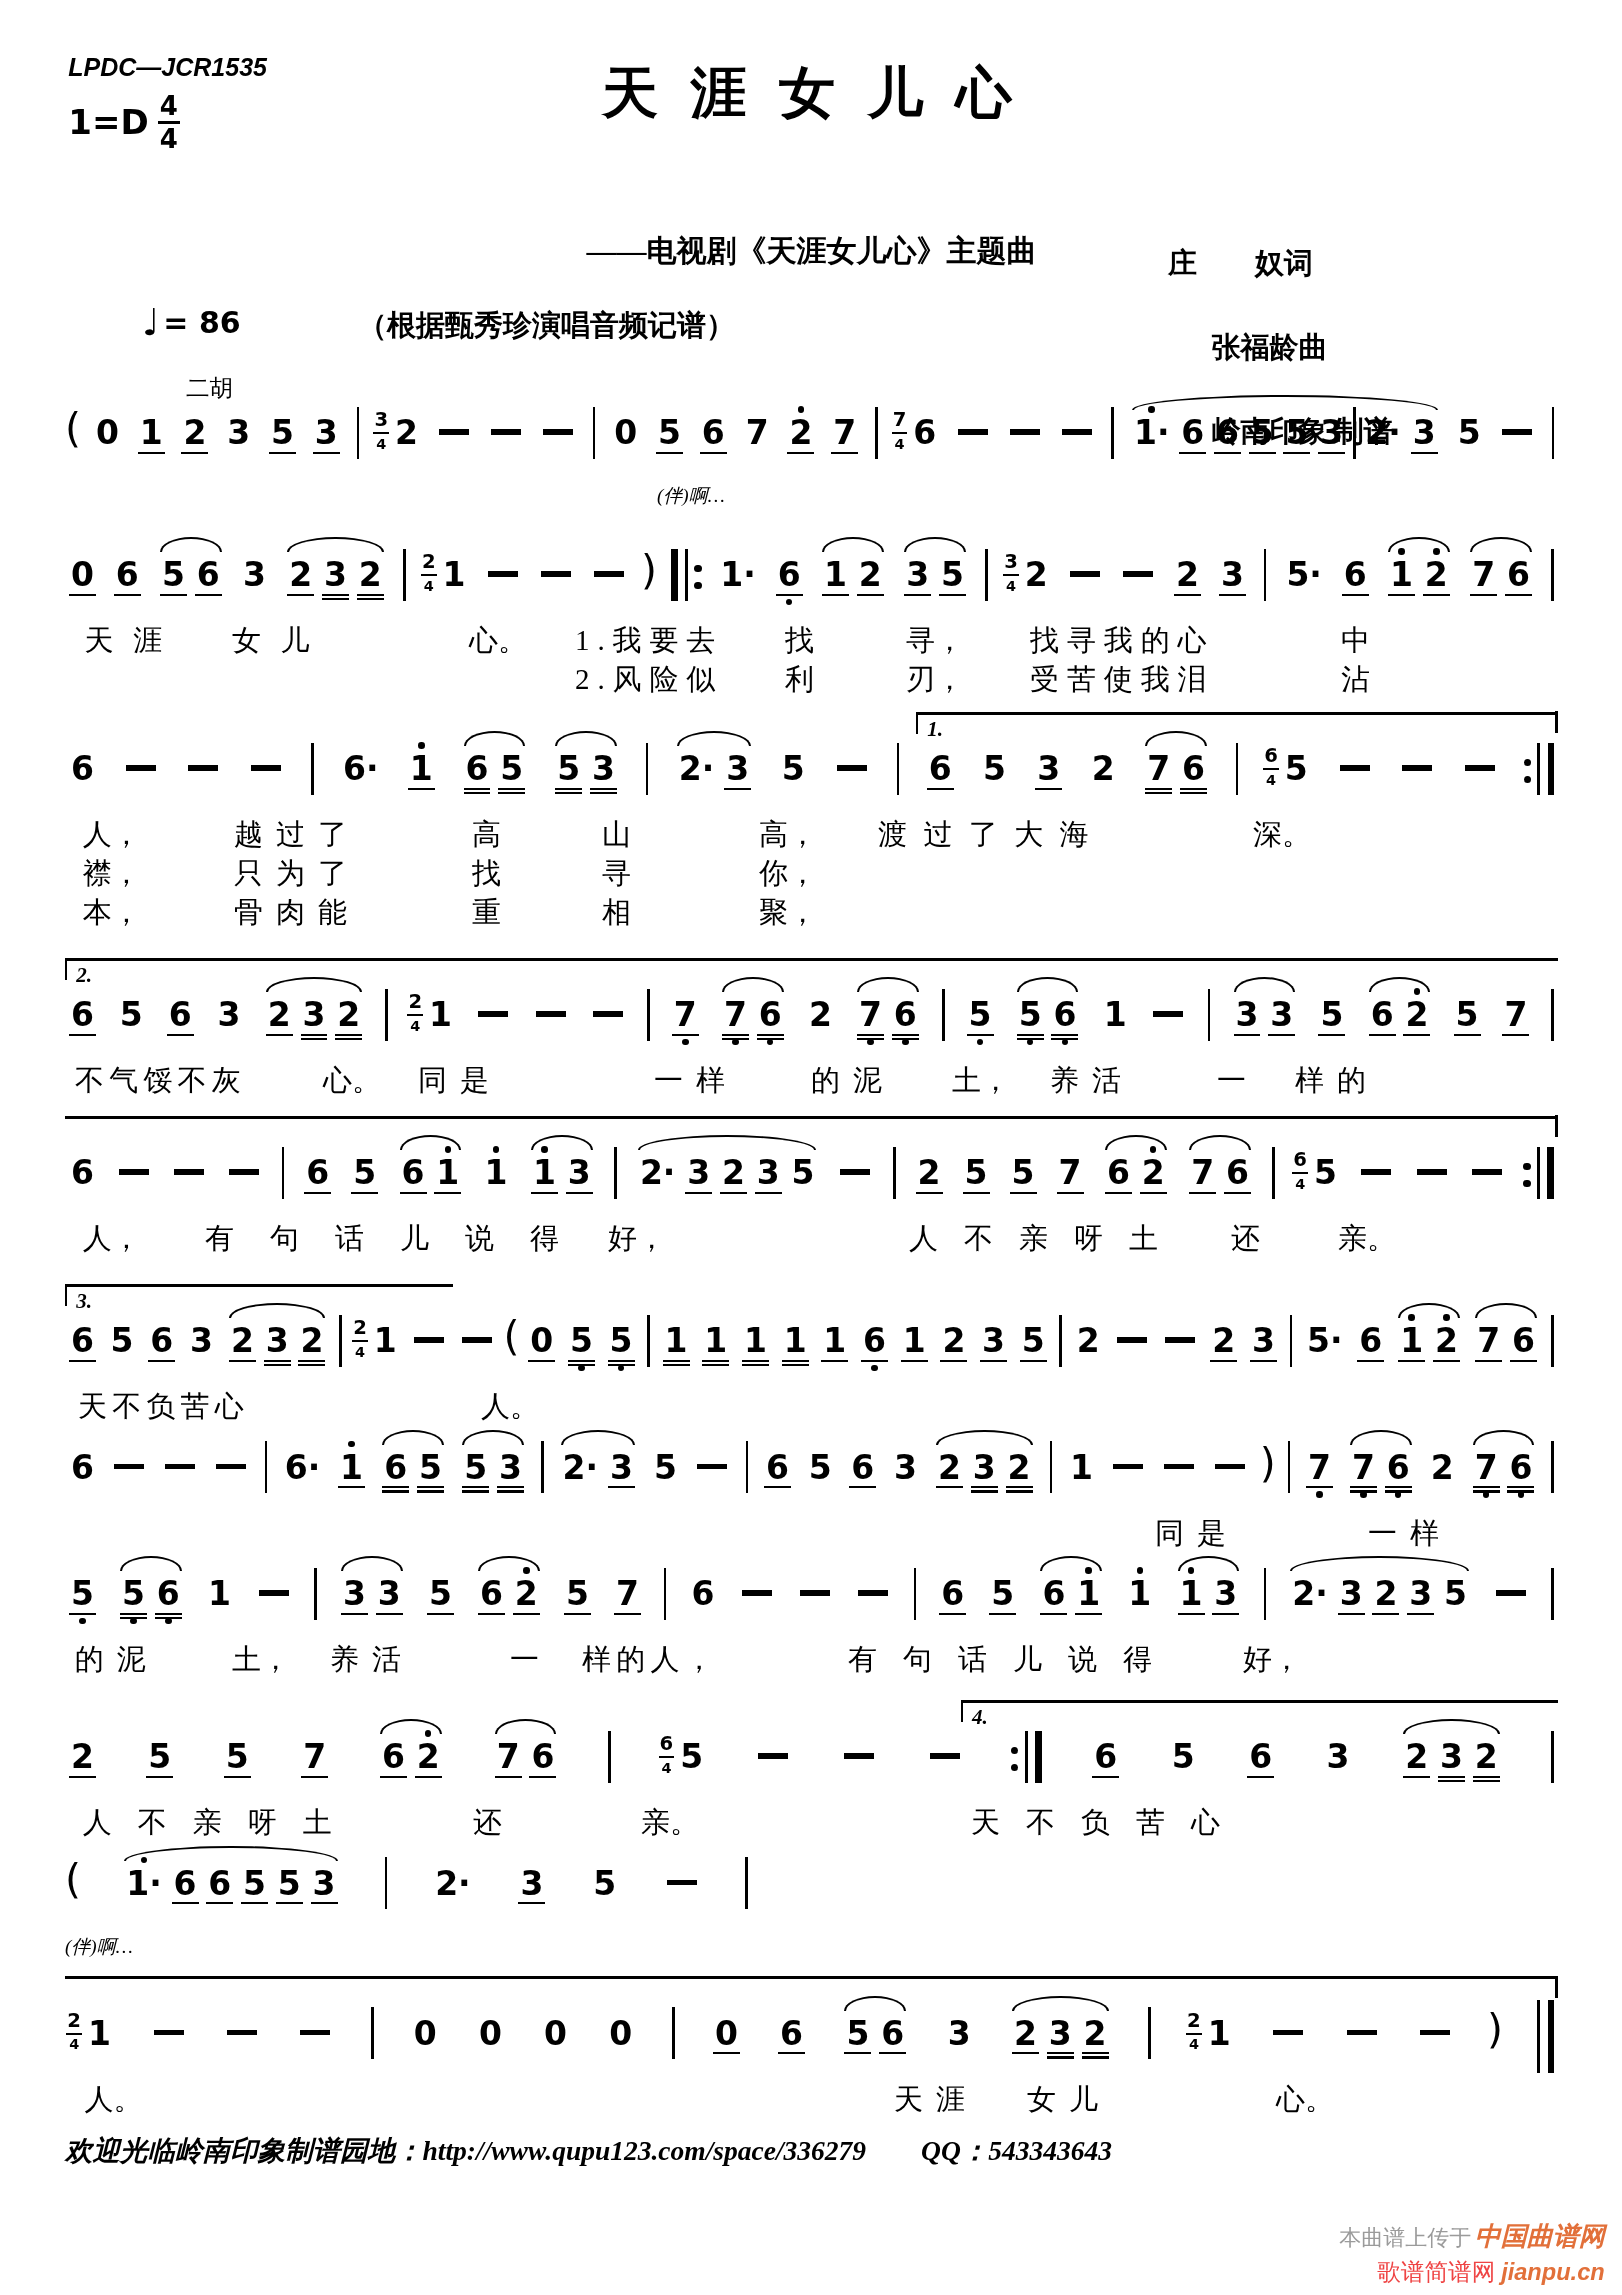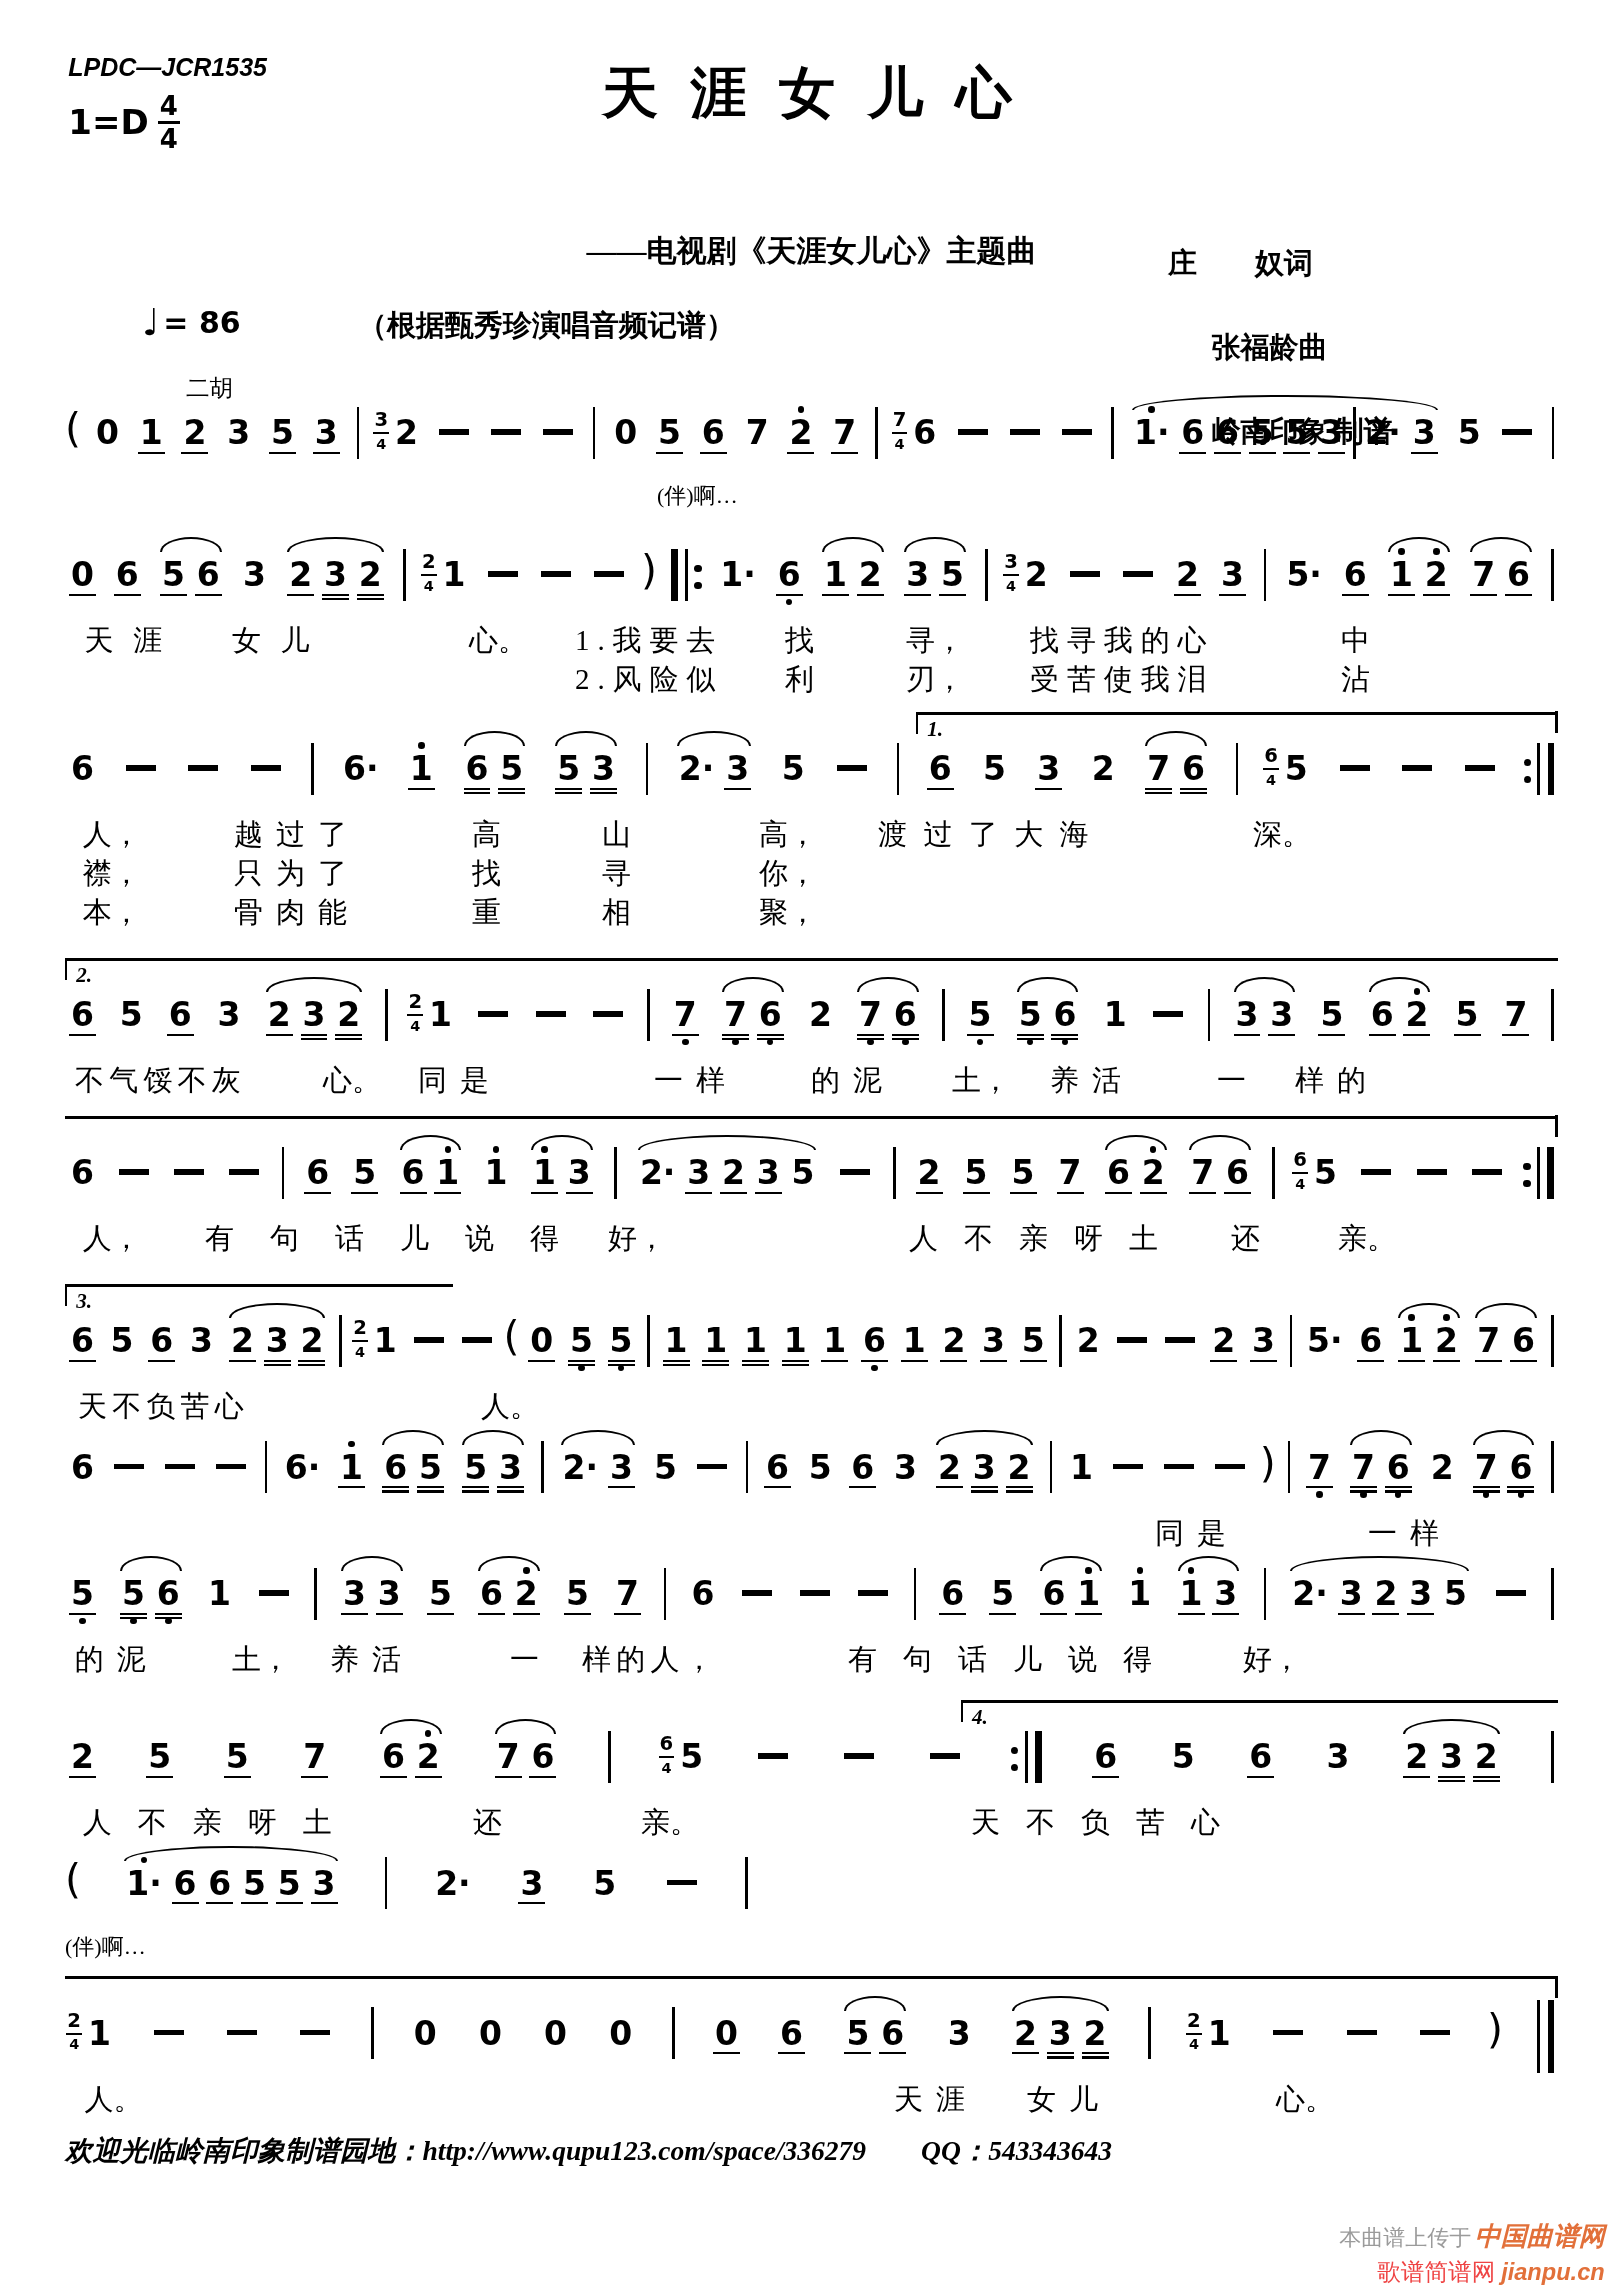--- a/index.html
+++ b/index.html
@@ -54,21 +54,21 @@
                 border:2px solid #000;border-bottom:none;
                 border-radius:50%/100% 100% 0 0;}
   .volta{position:absolute;top:-27.5px;height:22px;border-top:3.3px solid #000;box-sizing:border-box;}
   .volta.tick{border-left:2.6px solid #000;}
   .volta.hook::after{content:"";position:absolute;right:0;top:-3.3px;width:2.6px;height:22px;background:#000;}
   .vlabel{position:absolute;left:9.2px;top:2.6px;font:italic 700 21px "Liberation Serif",serif;}
   
   .lrow{position:relative;height:39px;}
   .lseg{position:absolute;top:0;white-space:pre;
         font:400 29px/37px "Liberation Serif",serif;}
-  .lsmall{font-size:22px;line-height:31px;}
+  .lsmall{font-size:19px;line-height:31px;font-style:italic;}
   
   .footer{margin-top:9.2px;font:italic 700 27.5px "Liberation Serif",serif;line-height:43px;}
   .wm{position:absolute;right:18.3px;bottom:3.9px;text-align:right;line-height:29px;}
   .wm .g{font:400 22px "Liberation Serif",serif;}
   .wm .logo{font:700 26px "Liberation Serif",serif;font-style:italic;}
   .wm .site{font:400 23.6px "Liberation Serif",serif;}
   .wm .dom{font:italic 700 23.6px "Liberation Sans",sans-serif;}
 </style>
 </head>
 <body>

